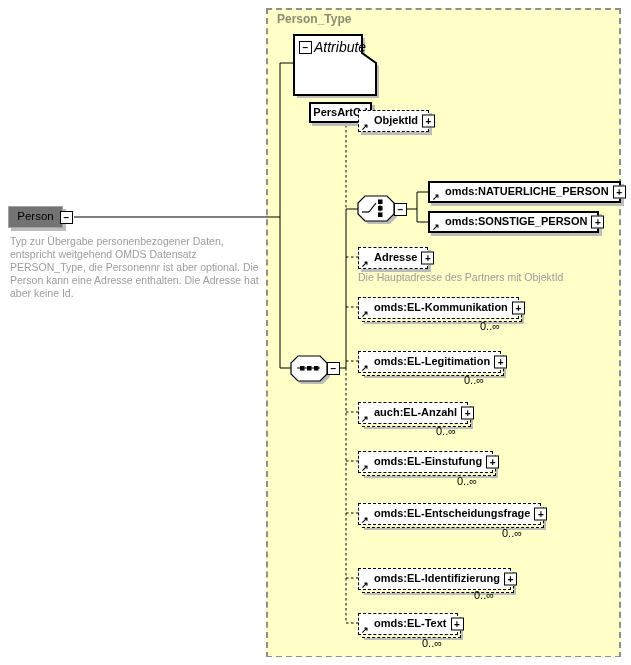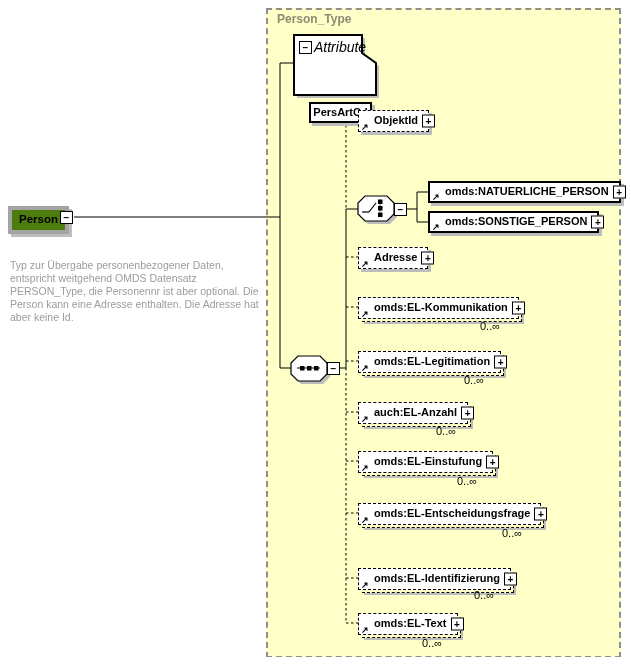--- a/index.html
+++ b/index.html
@@ -33,23 +33,23 @@
       font-size:10px;font-weight:bold;line-height:9px;z-index:3;}
   .desc{position:absolute;font-size:10.5px;line-height:13px;color:#9c9c9c;z-index:2;}
   .occ{position:absolute;font-size:11px;color:#000;z-index:2;}
   .attr-label{position:absolute;left:314px;top:39px;font-size:14px;font-style:italic;
       color:#000;z-index:2;}
   .attr-node{position:absolute;left:309px;top:62px;width:63px;height:21px;
       background:#fff;border:2px solid #000;box-shadow:3px 3px 0 #bdbdbd;
       display:flex;align-items:center;justify-content:center;
       font-size:11px;font-weight:bold;z-index:2;box-sizing:border-box;margin-top:40px;}
   .rootel{position:absolute;left:8px;top:206px;width:53px;height:20px;
-      background:#4d7c0f;border:4px solid #a3a3a3;box-shadow:3px 3px 0 #bdbdbd;
-      display:flex;align-items:center;justify-content:center;
-      font-size:11.5px;font-weight:bold;z-index:2;}
+      background:#737373;border:1px solid #a3a3a3;box-shadow:3px 3px 0 #bdbdbd;
+      display:flex;align-items:center;justify-content:center;
+      font-size:11.5px;font-weight:normal;z-index:2;}
 </style>
 </head>
 <body>
 
 <div id="stage">
 
   <div class="panel"></div>
   <div class="panel-title">Person_Type</div>
 
   <svg id="wires" width="631" height="665">
@@ -105,21 +105,21 @@
       <rect x="378" y="212.5" width="4.5" height="4.5" fill="#000"></rect>
     </g>
   </svg>
 
   <div class="rootel">
     <span style="position:relative;top:-1px;">Person</span>
   </div>
   <div class="minusbox" style="left:60px;top:211px;">
       <span>−</span>
     </div>
-  <div class="desc" style="left:10px;top:235px;width:262px;margin-top:24px;">Typ zur Übergabe personenbezogener Daten, entspricht weitgehend OMDS Datensatz PERSON_Type, die Personennr ist aber optional. Die Person kann eine Adresse enthalten. Die Adresse hat aber keine Id.</div>
+  <div class="desc" style="left:10px;top:235px;width:262px;">Typ zur Übergabe personenbezogener Daten, entspricht weitgehend OMDS Datensatz PERSON_Type, die Personennr ist aber optional. Die Person kann eine Adresse enthalten. Die Adresse hat aber keine Id.</div>
 
   <div class="minusbox" style="left:299px;top:41px;">
       <span>−</span>
     </div>
   <div class="attr-label">Attribute</div>
   <div class="attr-node">
     <span style="position:relative;top:-1px;">PersArtCd</span>
   </div>
 
   <div class="minusbox" style="left:327px;top:362px;">
@@ -152,20 +152,21 @@
       </span>
   </div>
 
   <div class="el dashedb" style="left:358px;top:247px;">
     <span class="ref">↗</span>
     <span class="lbl">Adresse</span>
     <span class="plus">
         <span>+</span>
       </span>
   </div>
+  <div class="desc" style="left:358px;top:271px;white-space:nowrap;">Die Hauptadresse des Partners mit ObjektId</div>
 
   <div class="el repeat" style="left:358px;top:297px;">
     <span class="ref">↗</span>
     <span class="lbl">omds:EL-Kommunikation</span>
     <span class="plus">
         <span>+</span>
       </span>
   </div>
   <div class="occ" style="left:480px;top:320px;">0..∞</div>
 

